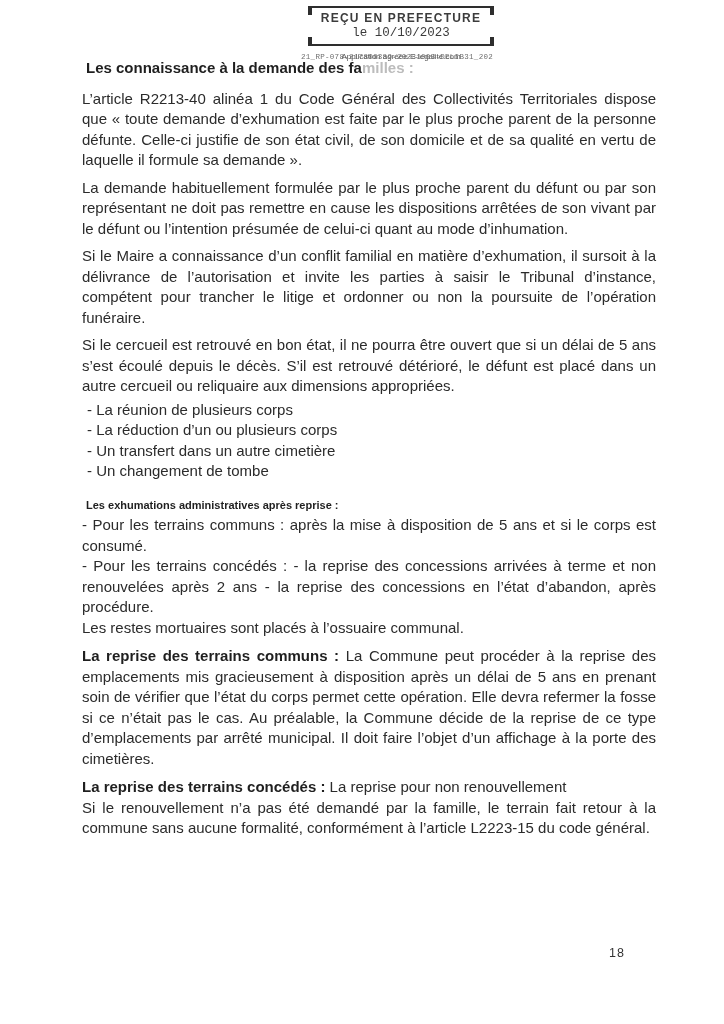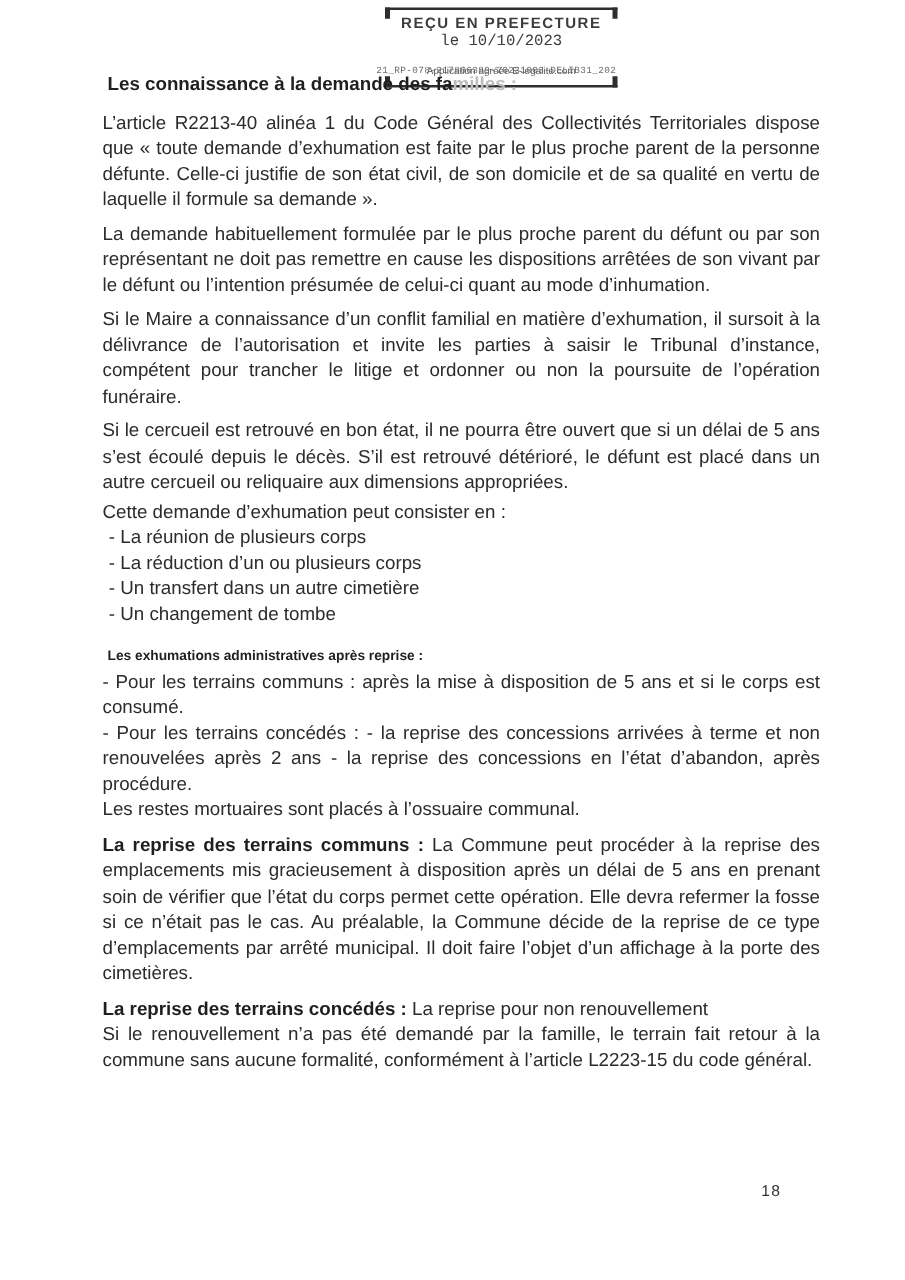--- a/index.html
+++ b/index.html
@@ -11,21 +11,21 @@
     margin: 0 auto;
     background: #ffffff;
     font-family: "Liberation Sans", sans-serif;
     color: #2b2b2b;
     overflow: hidden;
   }
   
   .stamp {
     position: absolute;
     left: 308px; top: 6px;
-    width: 186px; height: 64px;
+    width: 186px; height: 40px;
     border-top: 2px solid #2e2e2e;
     border-bottom: 2px solid #2e2e2e;
     text-align: center;
   }
   .tick {
     position: absolute;
     width: 4px; height: 9px;
     background: #2e2e2e;
   }
   .tick.tl { left: 0; top: -2px; }
@@ -118,21 +118,20 @@
     <div class="h-title">
       <span>Les connaissance à la demande des fa</span><span class="faded">milles :</span>
     </div>
 
     <p class="para">L’article R2213-40 alinéa 1 du Code Général des Collectivités Territoriales dispose que « toute demande d’exhumation est faite par le plus proche parent de la personne défunte. Celle-ci justifie de son état civil, de son domicile et de sa qualité en vertu de laquelle il formule sa demande ».</p>
     <p class="para">La demande habituellement formulée par le plus proche parent du défunt ou par son représentant ne doit pas remettre en cause les dispositions arrêtées de son vivant par le défunt ou l’intention présumée de celui-ci quant au mode d’inhumation.</p>
     <p class="para">Si le Maire a connaissance d’un conflit familial en matière d’exhumation, il sursoit à la délivrance de l’autorisation et invite les parties à saisir le Tribunal d’instance, compétent pour trancher le litige et ordonner ou non la poursuite de l’opération funéraire.</p>
     <p class="para plain">Si le cercueil est retrouvé en bon état, il ne pourra être ouvert que si un délai de 5 ans s’est écoulé depuis le décès. S’il est retrouvé détérioré, le défunt est placé dans un autre cercueil ou reliquaire aux dimensions appropriées.</p>
 
     <div class="list-block">
-      <div>Cette demande d’exhumation peut consister en :</div>
       <div class="list-item">- La réunion de plusieurs corps</div>
       <div class="list-item">- La réduction d’un ou plusieurs corps</div>
       <div class="list-item">- Un transfert dans un autre cimetière</div>
       <div class="list-item">- Un changement de tombe</div>
     </div>
 
     <div class="h2-title">Les exhumations administratives après reprise :</div>
 
     <div>
       <p class="sec-line">- Pour les terrains communs : après la mise à disposition de 5 ans et si le corps est consumé.</p>

